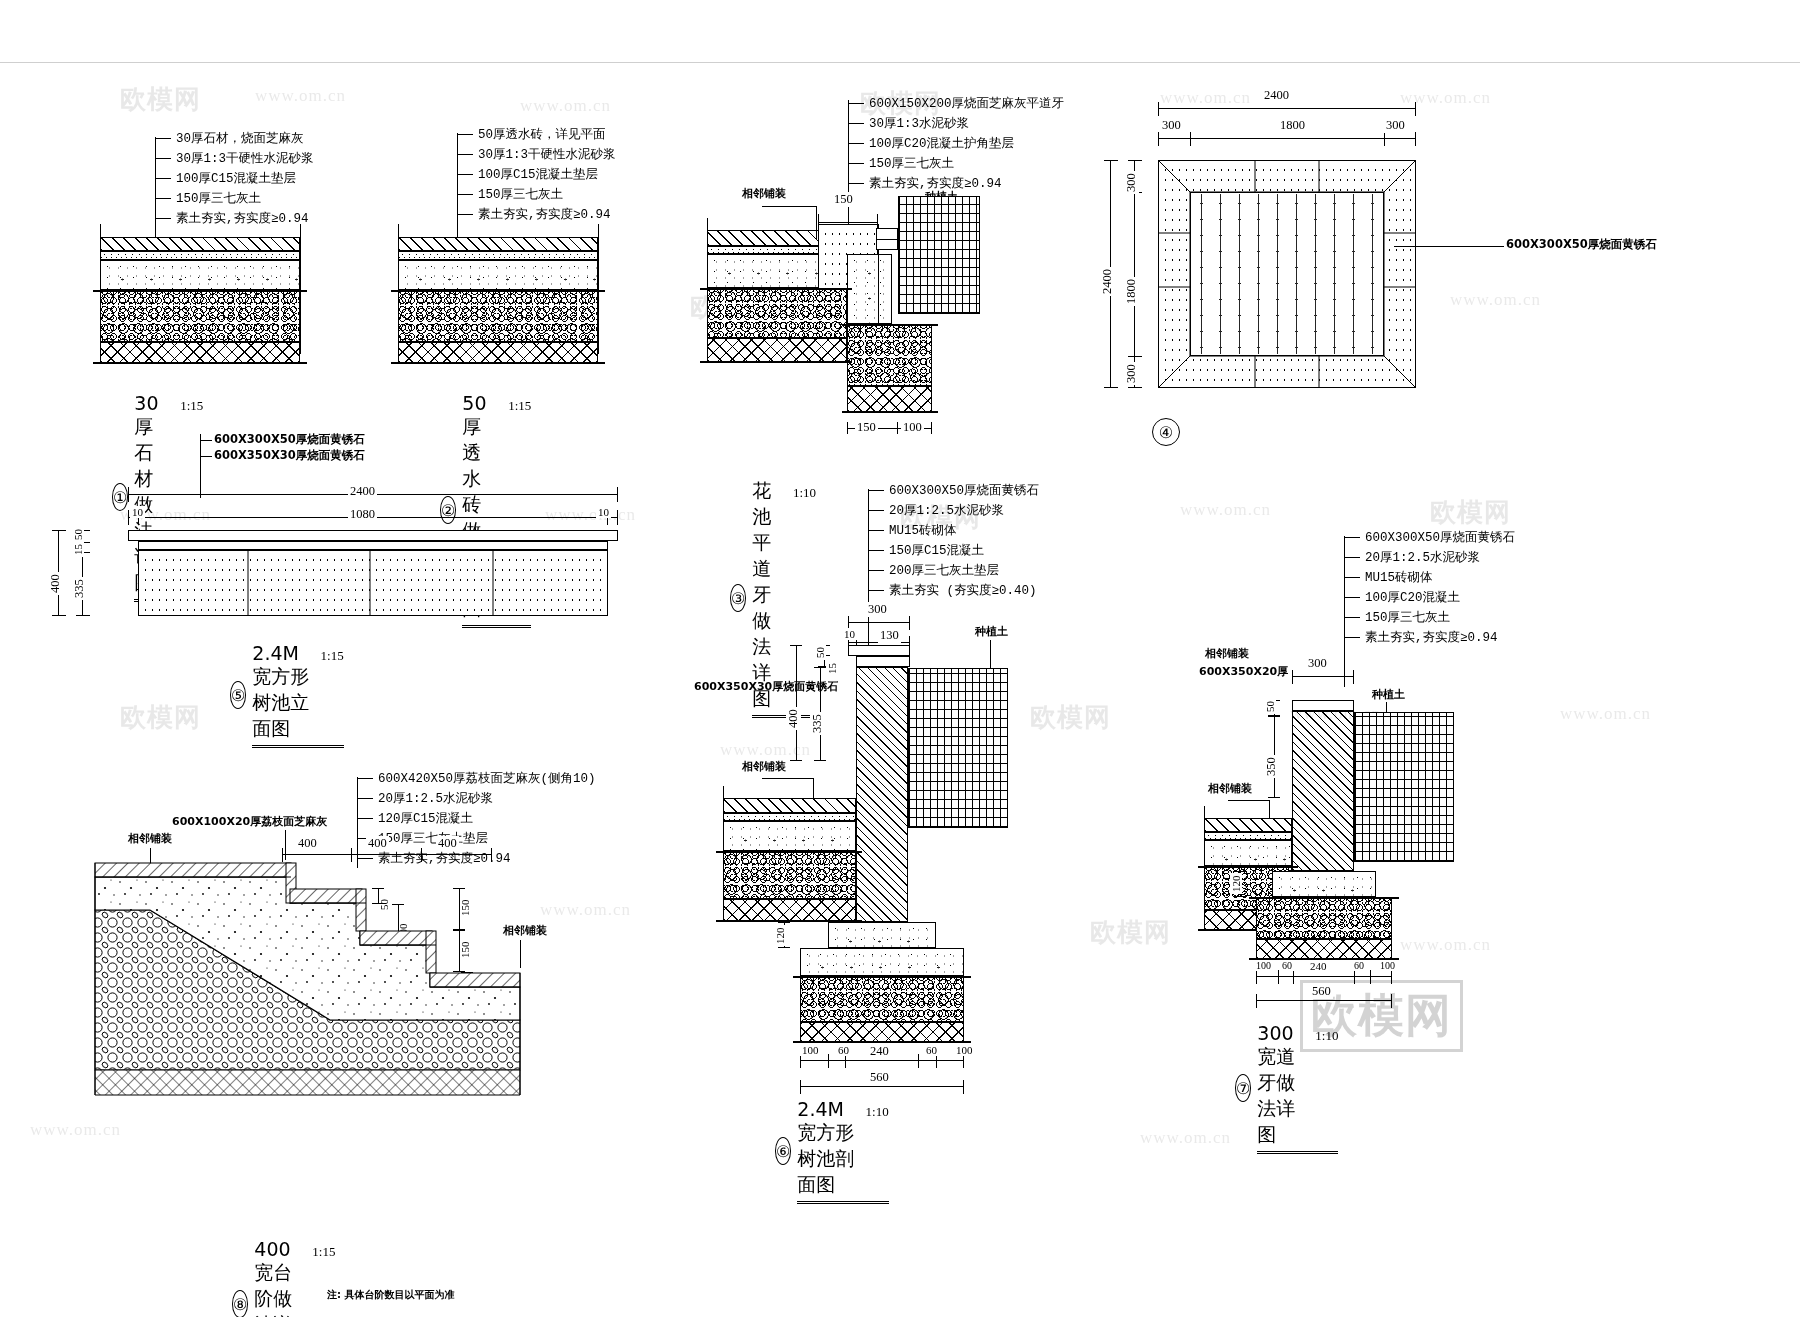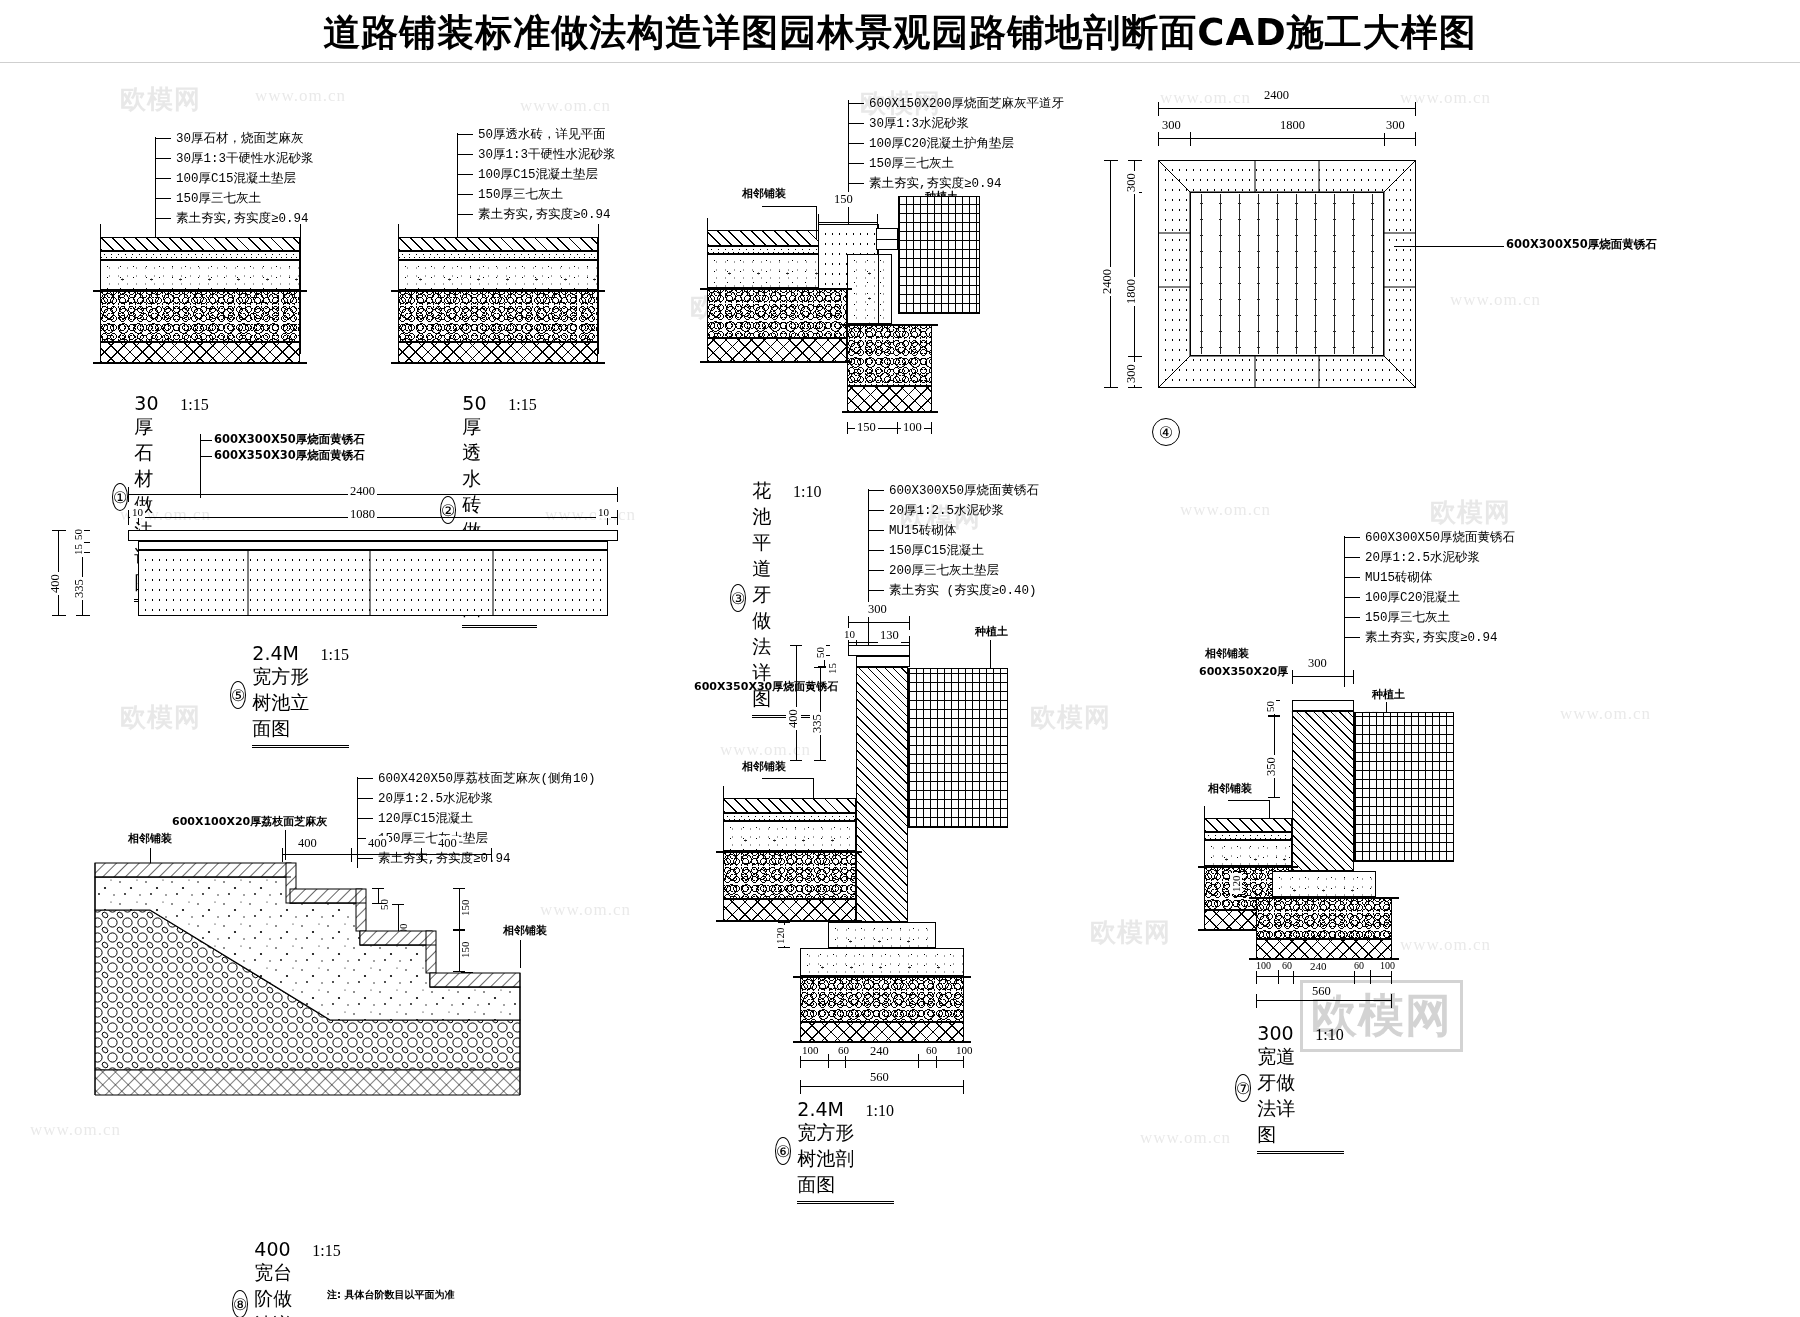--- a/index.html
+++ b/index.html
@@ -30,21 +30,21 @@
   
   .cap{position:absolute;display:flex;align-items:center;gap:6px;}
   .cap .circ{
     width:26px;height:26px;border:1.6px solid #000;border-radius:50%;
     display:flex;align-items:center;justify-content:center;
     font-size:16px;font-family:"Liberation Serif",serif;
   }
   .cap .capbody{display:flex;align-items:baseline;gap:10px;
     border-bottom:3px double #000;padding-bottom:3px;}
   .cap .capname{font-size:19px;font-family:"DejaVu Sans",sans-serif;}
-  .cap .capscale{font-size:16px;font-family:"Liberation Serif",serif;}
+  .cap .capscale{font-size:13px;font-family:"Liberation Serif",serif;}
 
   
   .notes{position:absolute;}
   .notes .row{position:relative;height:20px;display:flex;align-items:center;}
   .notes .dash{width:16px;height:1px;background:#000;margin-right:5px;}
   .notes .ntxt{font-size:12.5px;white-space:nowrap;font-family:Liberation Mono, monospace;}
   .notes .spine{position:absolute;left:0;top:9px;bottom:9px;width:1px;background:#000;}
 
   
   .mat{position:absolute;box-sizing:border-box;border:1px solid #000;}
@@ -112,21 +112,20 @@
       font-family:"Liberation Serif",serif;letter-spacing:1px;pointer-events:none;user-select:none;}
   .wm.cnmark{font-size:26px;font-family:"DejaVu Sans",sans-serif;color:rgba(120,120,120,.17);font-weight:bold;}
   .wm.big{font-size:46px;color:rgba(110,110,110,.30);font-weight:bold;}
   .wm.boxed{border:3px solid rgba(110,110,110,.30);padding:2px 8px;}
 </style>
 </head>
 <body>
 
 <div class="sheet">
 
-  <div class="title">道路铺装标准做法构造详图园林景观园路铺地剖断面CAD施工大样图</div>
   <div class="title-rule"></div>
 
   <div class="wm cnmark" style="left:120px;top:82px;">欧模网</div>
   <div class="wm" style="left:255px;top:86px;">www.om.cn</div>
   <div class="wm" style="left:520px;top:96px;">www.om.cn</div>
   <div class="wm cnmark" style="left:860px;top:86px;">欧模网</div>
   <div class="wm" style="left:1160px;top:88px;">www.om.cn</div>
   <div class="wm" style="left:1400px;top:88px;">www.om.cn</div>
   <div class="wm cnmark" style="left:130px;top:284px;">欧模网</div>
   <div class="wm" style="left:430px;top:288px;">www.om.cn</div>

